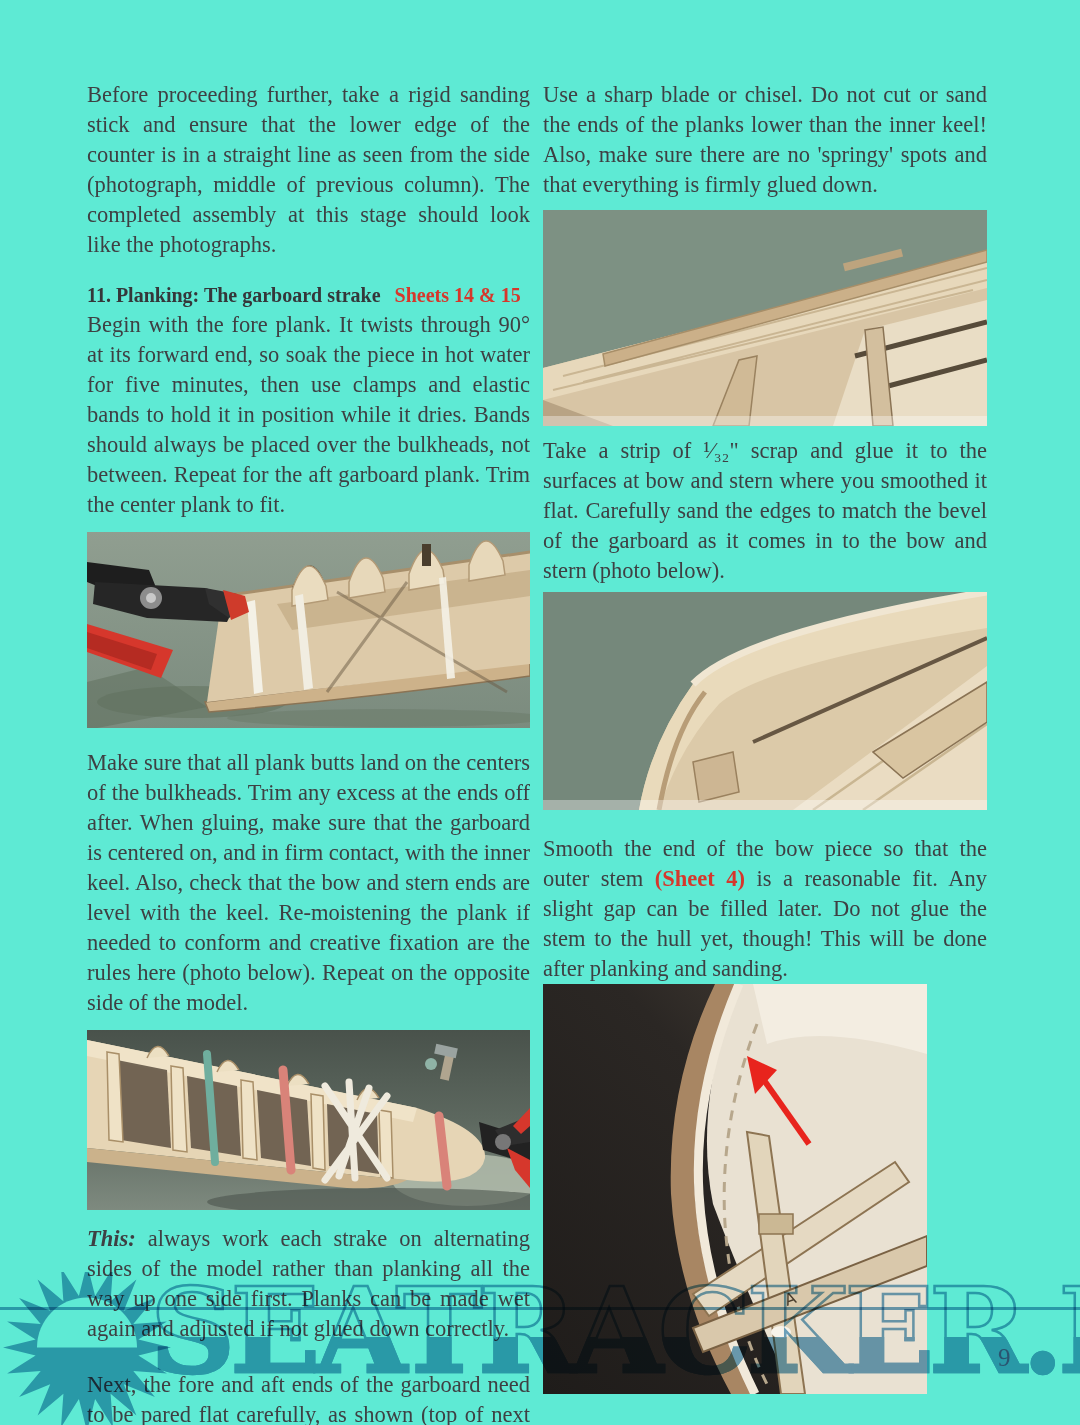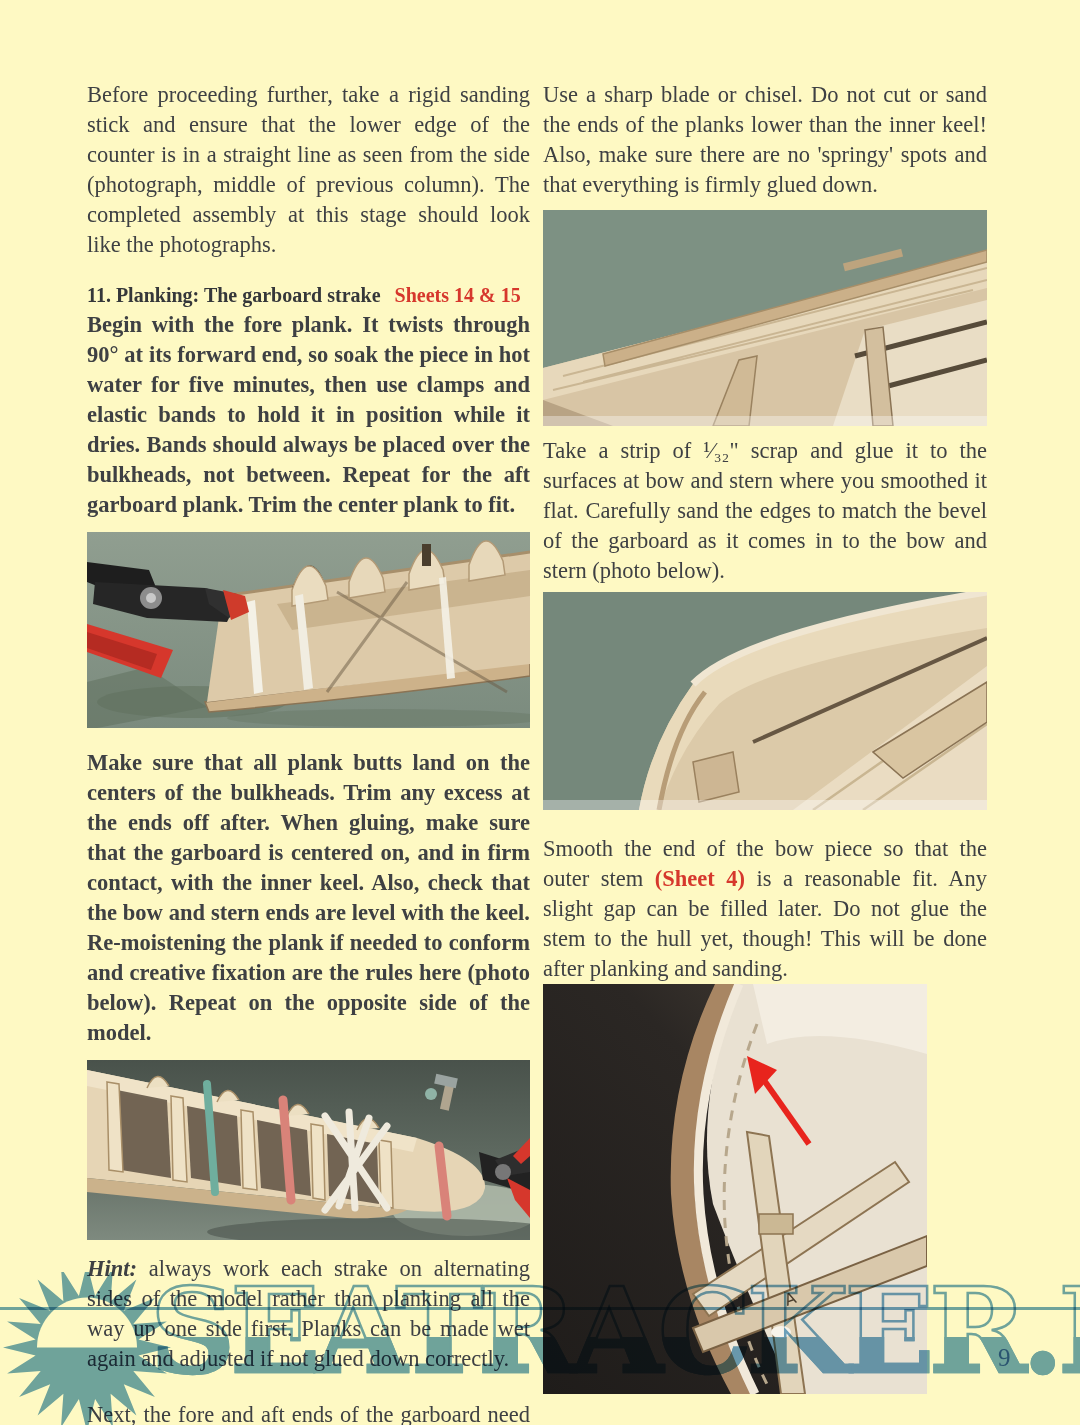--- a/index.html
+++ b/index.html
@@ -1,21 +1,21 @@
 <!DOCTYPE html>
 <html><head>
 <meta charset="utf-8">
 <style>
   * { box-sizing: border-box; }
   html, body { margin: 0; padding: 0; background: #ffffff; }
   .page {
     position: relative;
     width: 1080px;
     height: 1425px;
-    background: #fef9c3;
+    background: #5eead4;
     overflow: hidden;
     font-family: "Liberation Serif", "DejaVu Serif", serif;
     color: #3e4043;
   }
   .col { position: absolute; top: 80px; }
   .col-left  { left: 87px;  width: 443px; }
   .col-right { left: 543px; width: 444px; }
   .para {
     font-size: 22.5px;
     line-height: 30px;
@@ -26,21 +26,21 @@
     font-size: 20px;
     line-height: 30px;
     font-weight: bold;
     color: #35373a;
     white-space: nowrap;
   }
   .sheets-red { color: #d6372c; font-weight: bold; margin-left: 14px; }
   .sheet-inline { color: #d6372c; font-weight: bold; }
   .hint-label { font-weight: bold; font-style: italic; }
   .mb20 { margin-bottom: 20px; }
-  .mb12 { margin-bottom: 12px; font-weight: bold; }
+  .mb12 { margin-bottom: 12px; }
   .mb14 { margin-bottom: 14px; }
   .mb26 { margin-bottom: 26px; }
   .mb24 { margin-bottom: 24px; }
   .mb10 { margin-bottom: 10px; }
   .mb8  { }
   .mb6  { margin-bottom: 6px; }
   .photo { display: block; position: relative; overflow: hidden; }
   .photo svg { display: block; }
 
   
@@ -188,21 +188,21 @@
           <circle cx="416" cy="112" r="8" fill="#777777"></circle>
         </g>
         <g>
           <rect x="356" y="20" width="9" height="30" fill="#b0a58f" transform="rotate(12 360 35)"></rect>
           <rect x="348" y="16" width="22" height="10" fill="#9aa3a0" transform="rotate(12 359 21)"></rect>
           <circle cx="344" cy="34" r="6" fill="#8fb3a6"></circle>
         </g>
       </svg>
     </div>
 
-    <p class="para mb26"><span class="hint-label">Hint:</span> <span>always work each strake on alternating sides of the model rather than planking all the way up one side first. Planks can be made wet again and adjusted if not glued down correctly.</span></p>
+    <p class="para mb26"><span class="hint-label">This:</span> <span>always work each strake on alternating sides of the model rather than planking all the way up one side first. Planks can be made wet again and adjusted if not glued down correctly.</span></p>
 
     <p class="para">Next, the fore and aft ends of the garboard need to be pared flat carefully, as shown (top of next column).</p>
   </div>
 
   <div class="col col-right">
 
     <p class="para mb10">Use a sharp blade or chisel. Do not cut or sand the ends of the planks lower than the inner keel! Also, make sure there are no 'springy' spots and that everything is firmly glued down.</p>
 
     <div class="photo mb10" title="Close-up of the garboard plank end pared flat and level with the inner keel along the hull bottom.">
       <svg width="444" height="216" viewBox="0 0 444 216">

